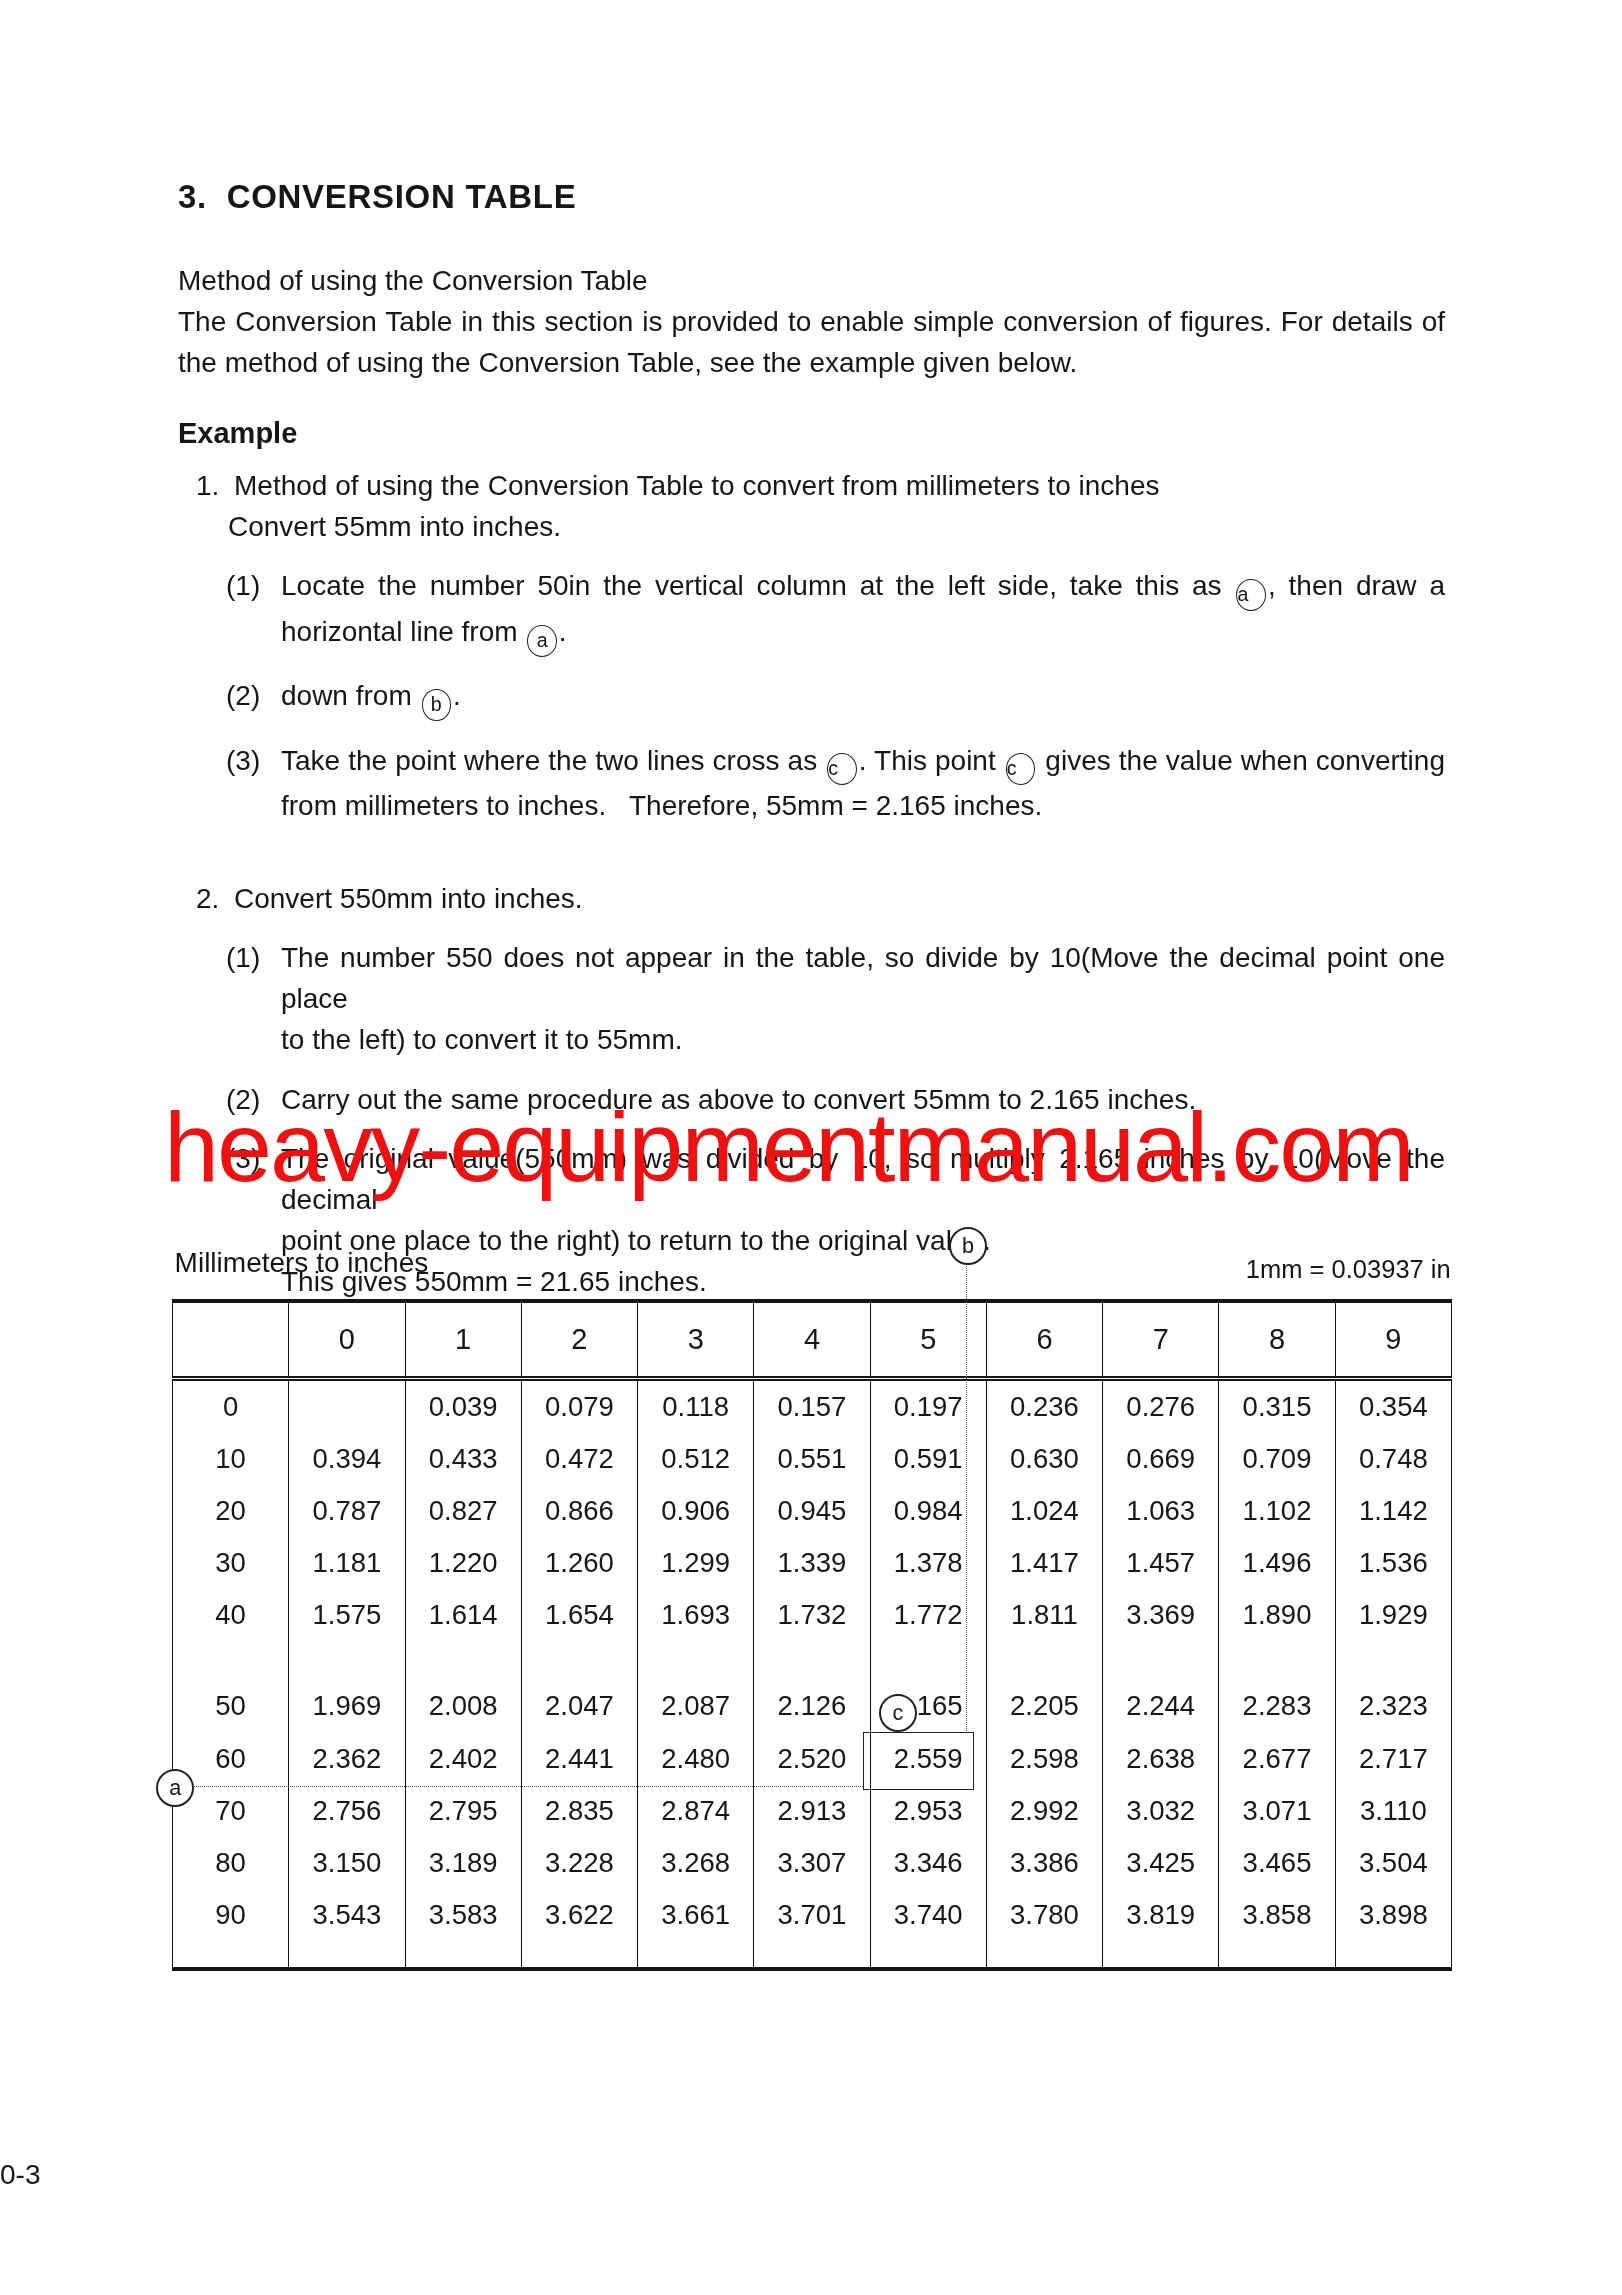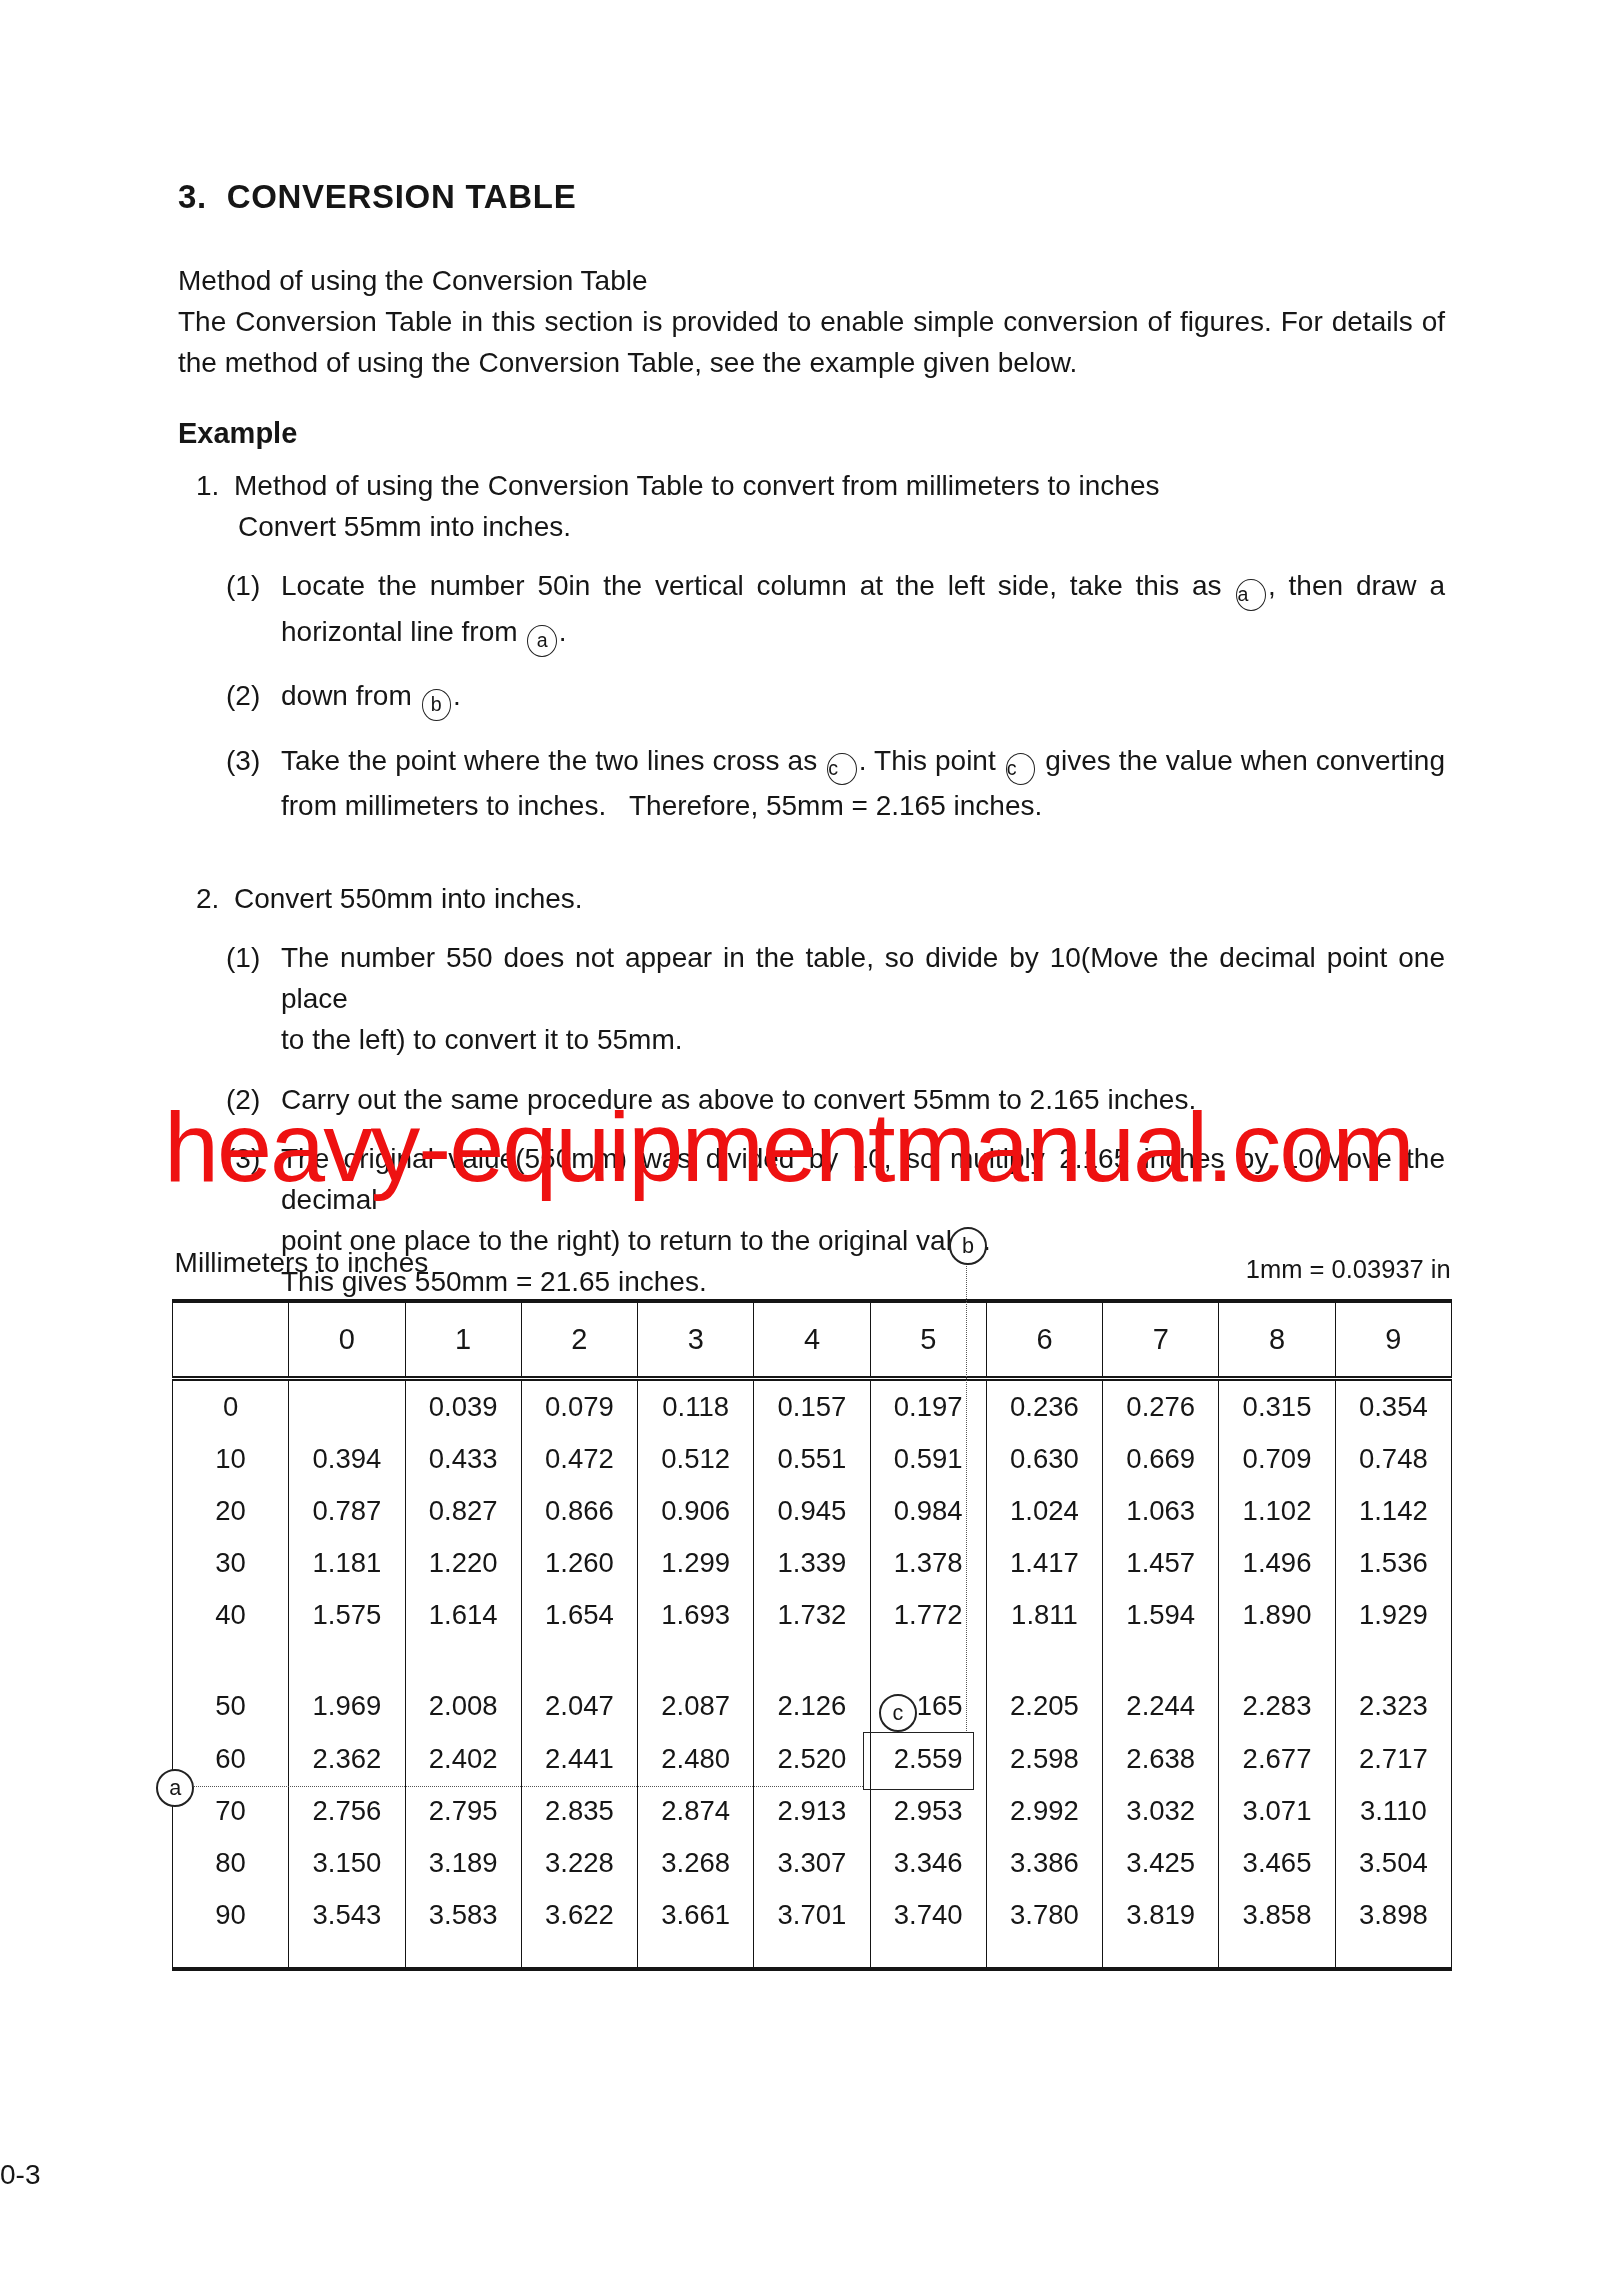--- a/index.html
+++ b/index.html
@@ -11,21 +11,21 @@
   .just{white-space:normal;text-align:justify;text-align-last:justify;}
   .title{position:absolute;left:178px;top:178px;font-size:33px;font-weight:bold;white-space:pre;letter-spacing:0.7px;}
   .intro{position:absolute;left:178px;top:260px;width:1267px;}
   .example-heading{position:absolute;left:178px;top:417px;font-size:29px;font-weight:bold;}
   .item{position:absolute;left:196px;width:1249px;}
   .item1{top:465px;}
   .item2{top:878px;}
   .item-head{display:flex;}
   .item-num{width:38px;flex:none;font-size:28px;line-height:41px;}
   .item-title{flex:1;font-size:28px;line-height:41px;white-space:pre;}
-  .item-sub{margin-left:42px;font-size:28px;line-height:41px;white-space:pre;}
+  .item-sub{margin-left:32px;font-size:28px;line-height:41px;white-space:pre;}
   .step{display:flex;margin-left:30px;margin-top:18.3px;}
   .step-num{width:55px;flex:none;font-size:28px;line-height:41px;}
   .step-body{flex:1;min-width:0;}
   .circ-s{display:inline-block;width:27.5px;height:30px;border:1.3px solid #222;border-radius:50%;
     font-size:19.6px;line-height:29px;text-align:center;vertical-align:-5.9px;margin:0 2px;white-space:normal;}
   .watermark{position:absolute;left:164px;top:1090px;font-size:99px;letter-spacing:-2px;
     white-space:nowrap;z-index:10;font-weight:400;}
   .table-area{position:absolute;left:172px;top:1243px;width:1280px;}
   .caption-row{position:relative;height:56px;}
   .cap-left{position:absolute;left:2.6px;top:3.9px;font-size:28px;}
@@ -210,21 +210,21 @@
             </tr>
             <tr>
               <td>40</td>
               <td>1.575</td>
               <td>1.614</td>
               <td>1.654</td>
               <td>1.693</td>
               <td>1.732</td>
               <td>1.772</td>
               <td>1.811</td>
-              <td>1.594</td>
+              <td>3.369</td>
               <td>1.890</td>
               <td>1.929</td>
             </tr>
             <tr class="gap">
               <td></td>
               <td></td>
               <td></td>
               <td></td>
               <td></td>
               <td></td>

